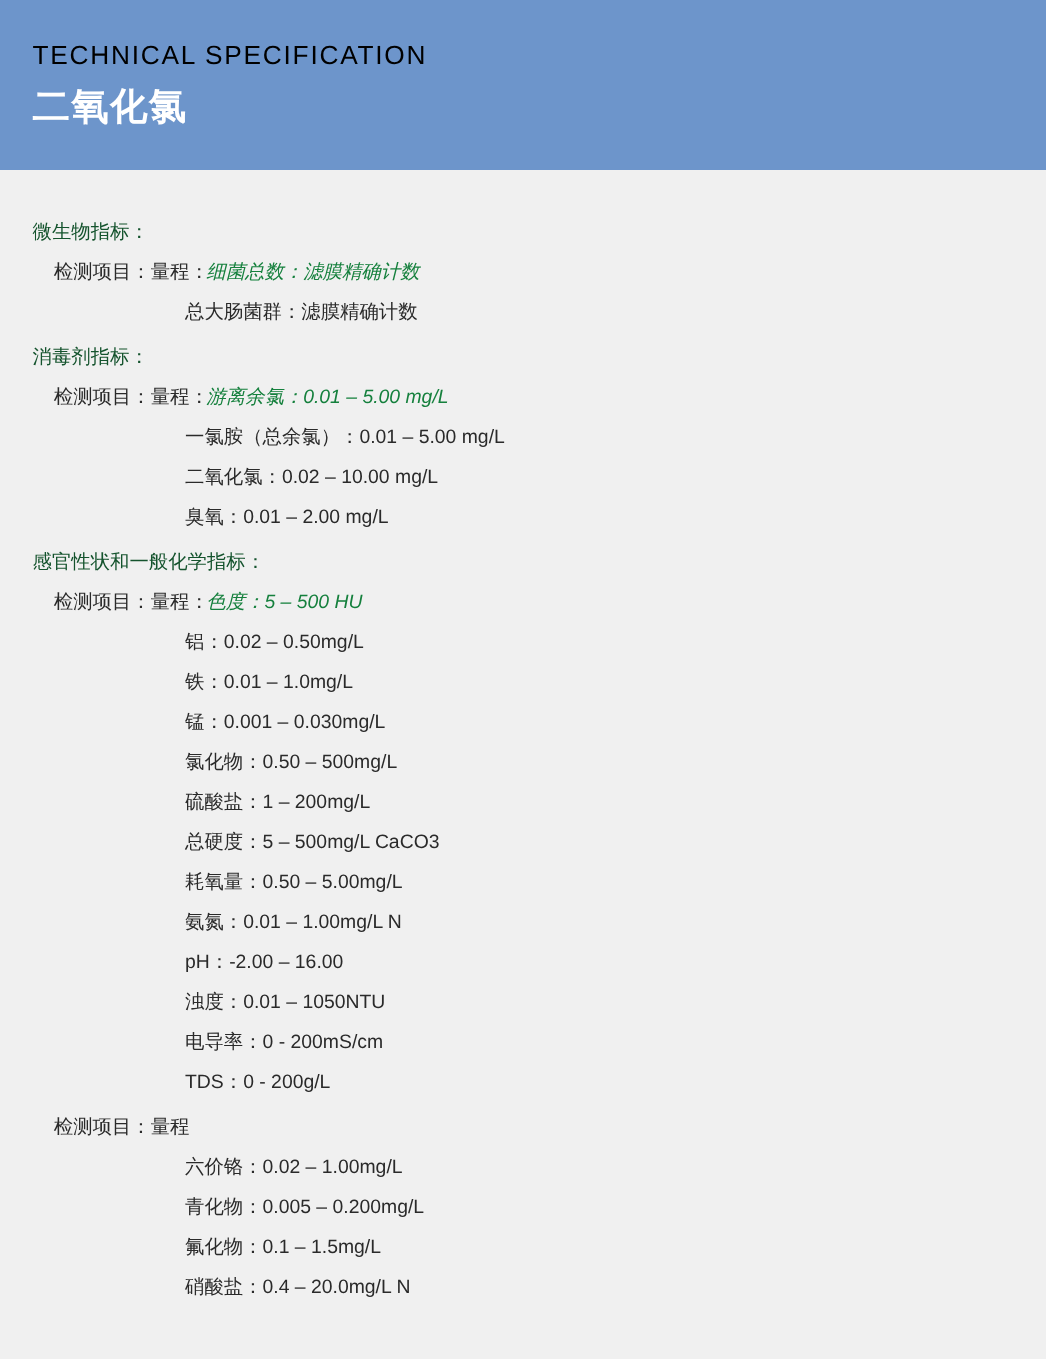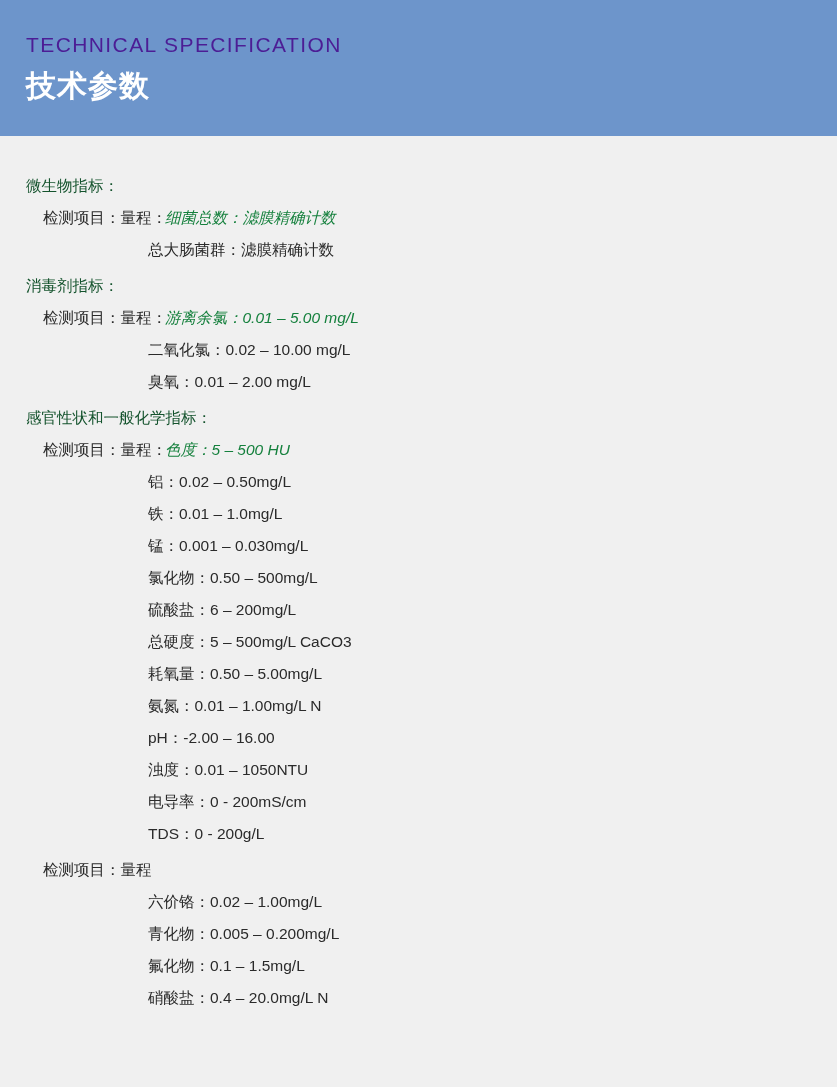--- a/index.html
+++ b/index.html
@@ -23,21 +23,21 @@
   .header {
     background: #6d95cb;
     height: 136px;
     padding: 0 0 0 26px;
     box-sizing: border-box;
     display: flex;
     flex-direction: column;
     justify-content: center;
   }
   .header-eyebrow {
-    color: #4c1d95;
+    color: #000000;
     font-size: 21px;
     letter-spacing: 1.4px;
     font-weight: 400;
     line-height: 1.2;
     margin-bottom: 10px;
   }
   .header-title {
     color: #ffffff;
     font-size: 30px;
     font-weight: bold;
@@ -91,21 +91,21 @@
     white-space: nowrap;
   }
 </style>
 </head>
 <body>
 
 <div class="page">
 
   <div class="header">
     <div class="header-eyebrow">TECHNICAL SPECIFICATION</div>
-    <div class="header-title">技术参数</div>
+    <div class="header-title">二氧化氯</div>
   </div>
 
   <div class="content">
 
     <div class="spec-group">
       <div class="group-title">微生物指标：</div>
       <div class="row">
         <div class="row-label">检测项目：量程：</div>
         <div class="row-value">细菌总数：滤膜精确计数</div>
       </div>
@@ -119,20 +119,24 @@
 
     <div class="spec-group">
       <div class="group-title">消毒剂指标：</div>
       <div class="row">
         <div class="row-label">检测项目：量程：</div>
         <div class="row-value">游离余氯：0.01 – 5.00 mg/L</div>
       </div>
       <div class="items">
         <div class="item-line">
           <div class="item-indent"></div>
+          <div class="item-text">一氯胺（总余氯）：0.01 – 5.00 mg/L</div>
+        </div>
+        <div class="item-line">
+          <div class="item-indent"></div>
           <div class="item-text">二氧化氯：0.02 – 10.00 mg/L</div>
         </div>
         <div class="item-line">
           <div class="item-indent"></div>
           <div class="item-text">臭氧：0.01 – 2.00 mg/L</div>
         </div>
       </div>
     </div>
 
     <div class="spec-group">
@@ -153,21 +157,21 @@
         <div class="item-line">
           <div class="item-indent"></div>
           <div class="item-text">锰：0.001 – 0.030mg/L</div>
         </div>
         <div class="item-line">
           <div class="item-indent"></div>
           <div class="item-text">氯化物：0.50 – 500mg/L</div>
         </div>
         <div class="item-line">
           <div class="item-indent"></div>
-          <div class="item-text">硫酸盐：6 – 200mg/L</div>
+          <div class="item-text">硫酸盐：1 – 200mg/L</div>
         </div>
         <div class="item-line">
           <div class="item-indent"></div>
           <div class="item-text">总硬度：5 – 500mg/L CaCO3</div>
         </div>
         <div class="item-line">
           <div class="item-indent"></div>
           <div class="item-text">耗氧量：0.50 – 5.00mg/L</div>
         </div>
         <div class="item-line">

